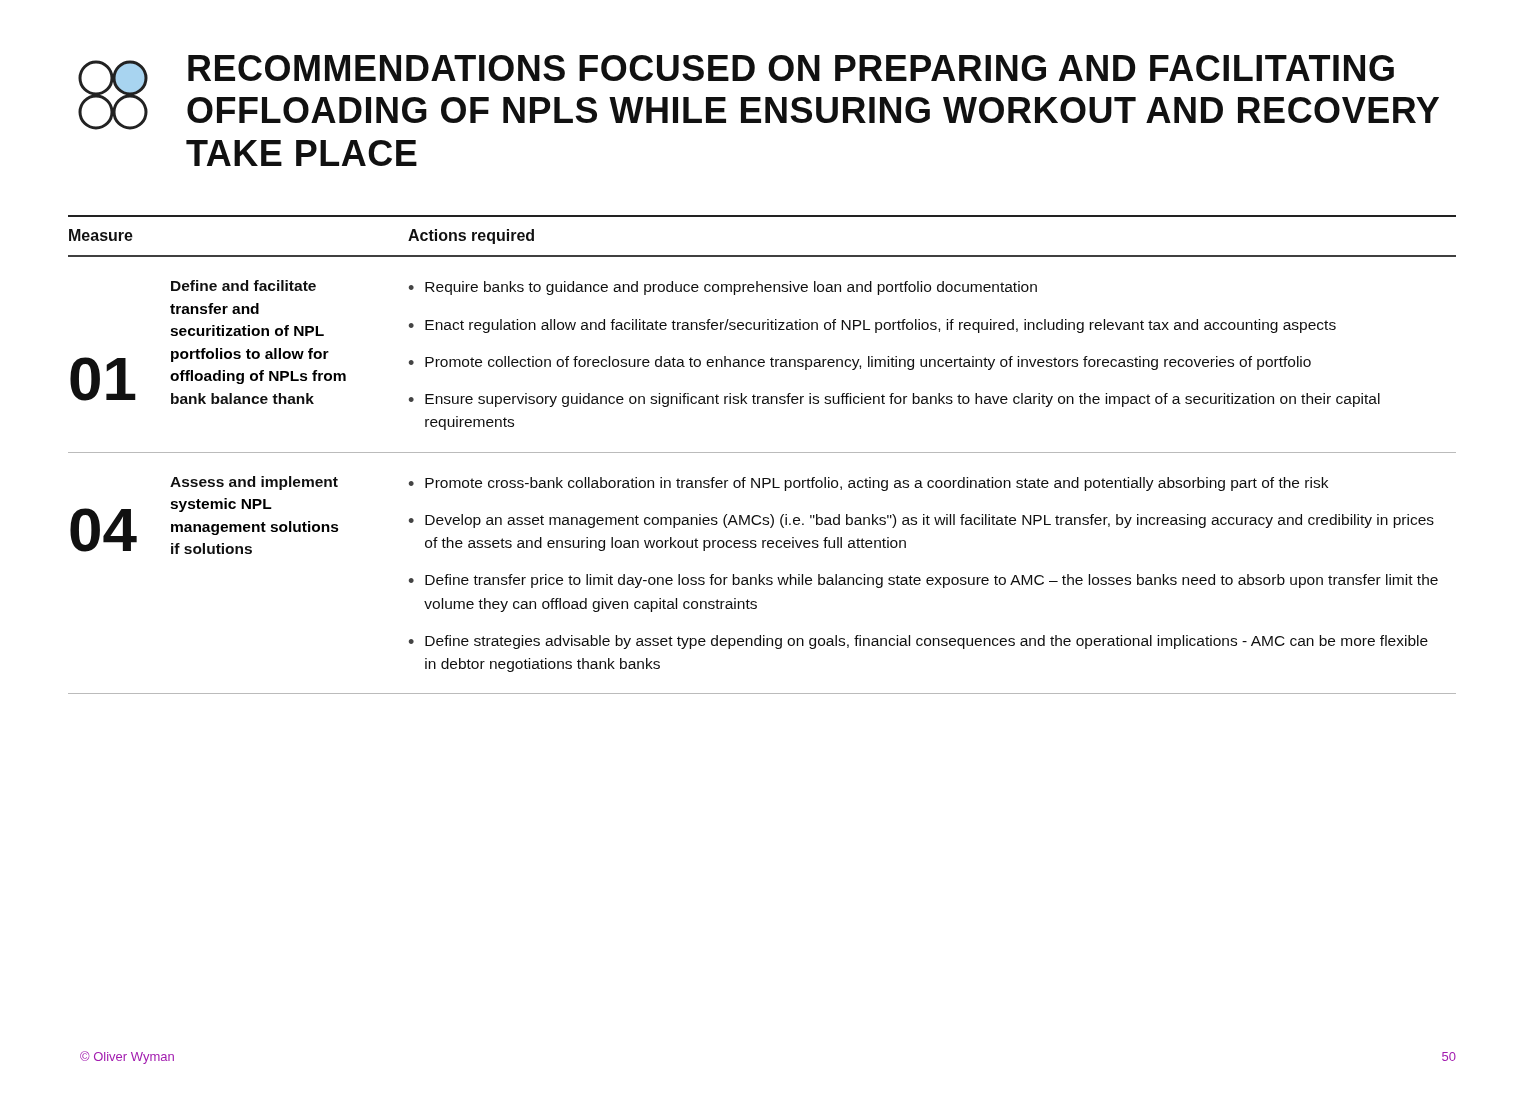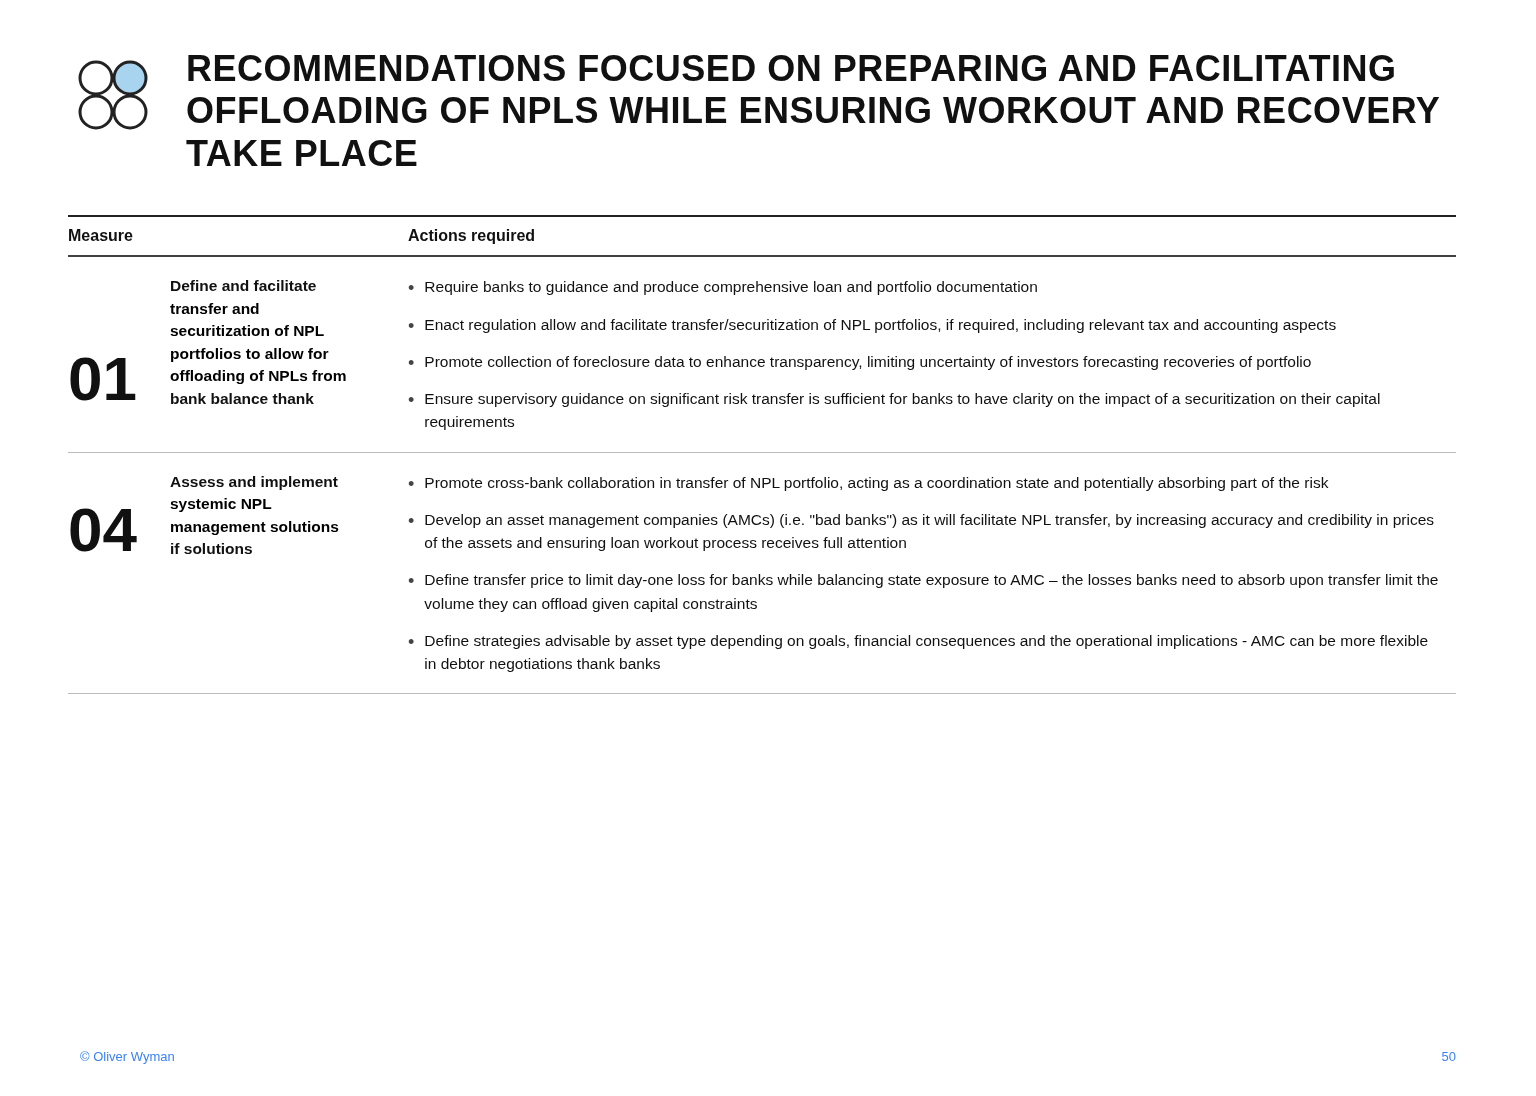--- a/index.html
+++ b/index.html
@@ -124,21 +124,21 @@
     }
     .footer {
       position: absolute;
       bottom: 32px;
       left: 80px;
       right: 80px;
       display: flex;
       justify-content: space-between;
       align-items: center;
       font-size: 13px;
-      color: #3b82f6;
+      color: #a21caf;
     }
   </style>
 </head>
 <body>
 
 <div class="page">
 
   <div class="header">
     <div class="logo-icon">
       <svg width="90" height="90" viewBox="0 0 90 90" fill="none" xmlns="http://www.w3.org/2000/svg">

